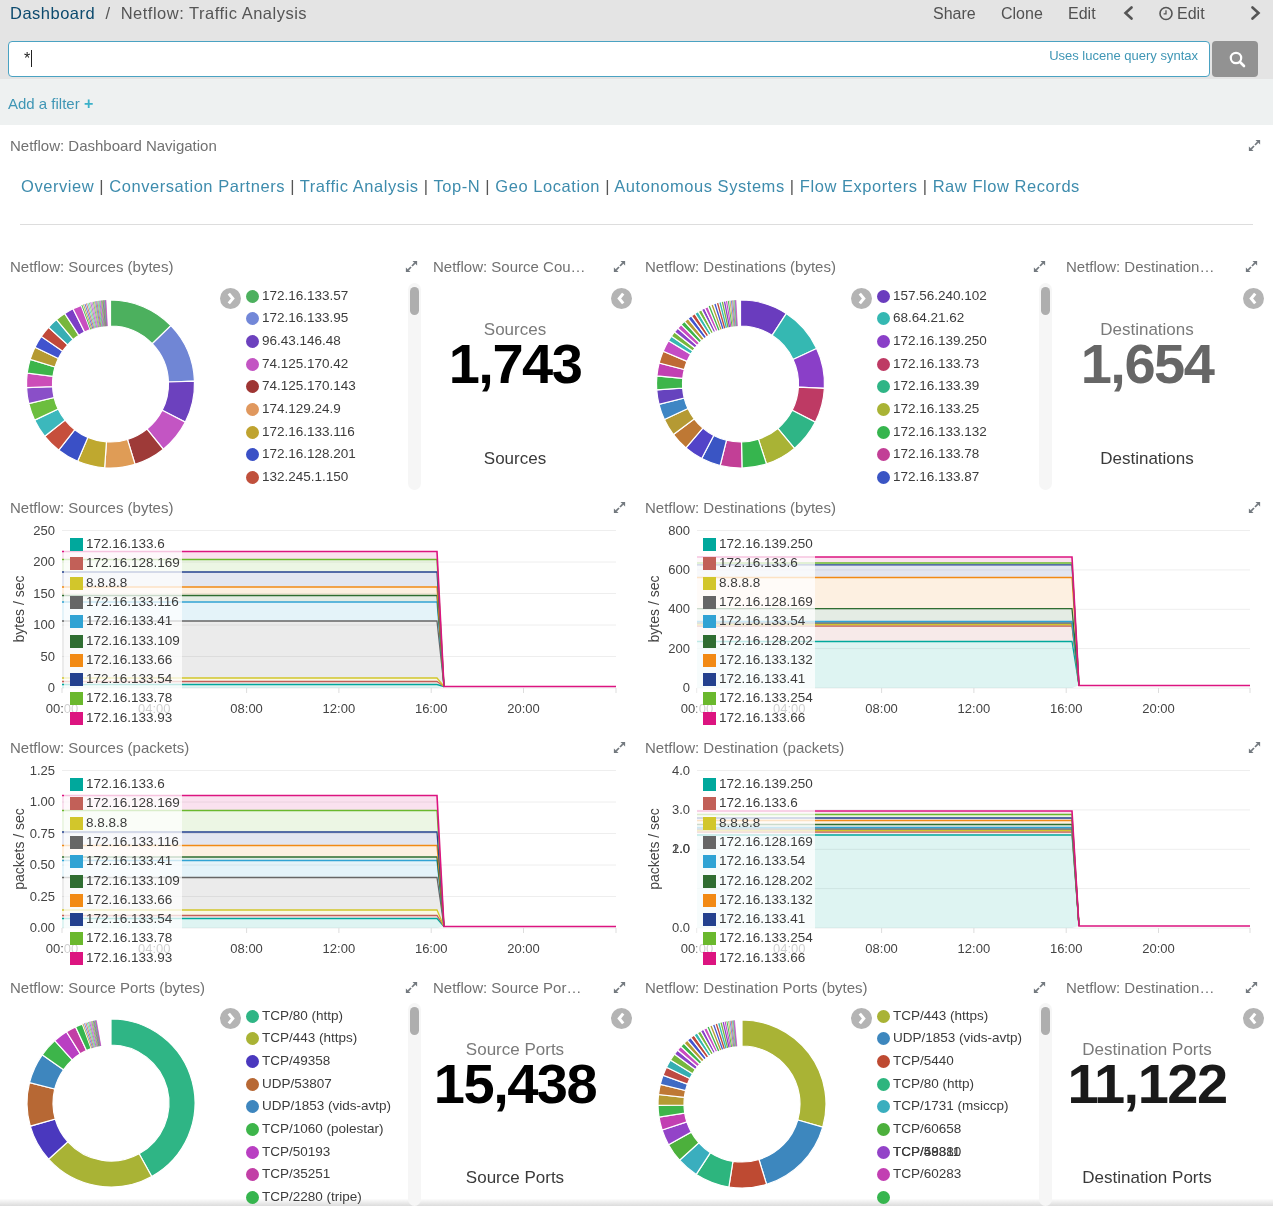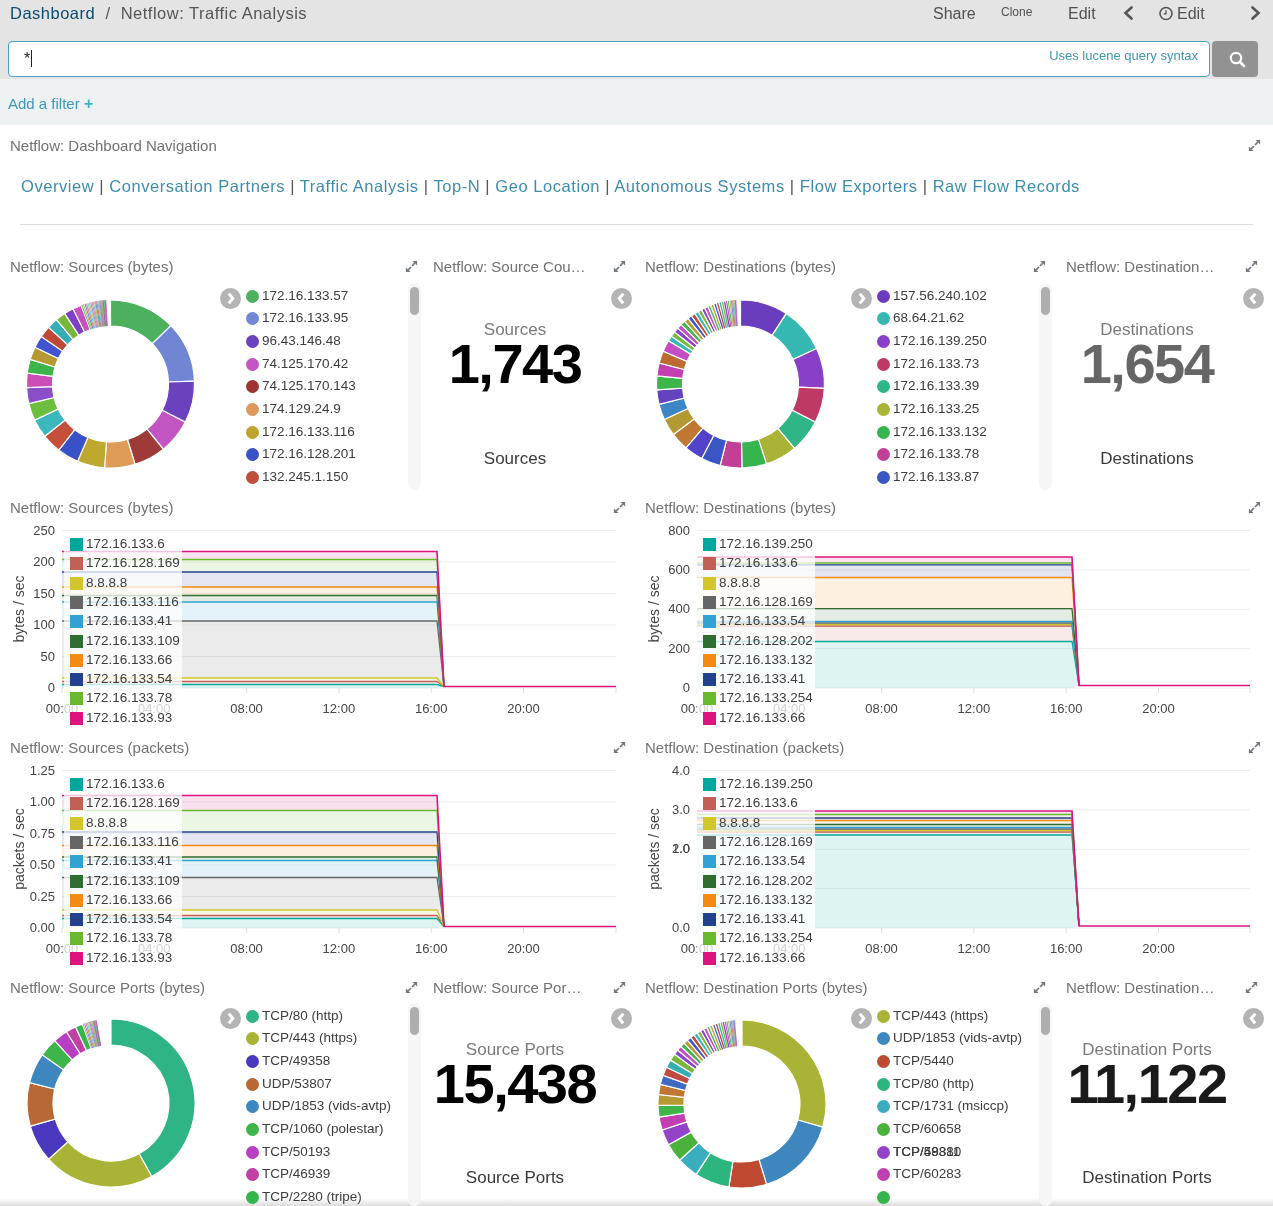--- a/index.html
+++ b/index.html
@@ -1,16 +1,16 @@
 <!DOCTYPE html>
 <html><head><meta charset="utf-8"><style>*{margin:0;padding:0;box-sizing:border-box}body{width:1273px;height:1206px;font-family:"Liberation Sans",sans-serif;background:#fff;overflow:hidden;position:relative}.abs{position:absolute}.pt{position:absolute;font-size:15px;color:#717171;white-space:nowrap}.lt{position:absolute;font-size:13.5px;color:#3c3c3c;white-space:nowrap}.ll{position:absolute;font-size:13.5px;color:#3c3c3c;white-space:nowrap}.yl{position:absolute;font-size:13px;color:#434343;text-align:right;width:40px}.xl{position:absolute;font-size:13px;color:#434343;text-align:center;width:60px}</style></head><body>
 <div class="abs" style="left:0;top:0;width:1273px;height:79px;background:#e4e4e4"></div>
 <div class="abs" style="left:10px;top:4px;font-size:16.5px;letter-spacing:0.5px"><span style="color:#0c4a6e">Dashboard</span><span style="color:#555"> &nbsp;/&nbsp; Netflow: Traffic Analysis</span></div>
 <div class="abs" style="top:5px;left:933px;font-size:16px;color:#515151">Share</div>
-<div class="abs" style="top:5px;left:1001px;font-size:12px;color:#515151">Clone</div>
+<div class="abs" style="top:5px;left:1001px;font-size:16px;color:#515151">Clone</div>
 <div class="abs" style="top:5px;left:1068px;font-size:16px;color:#515151">Edit</div>
 <svg class="abs" style="left:1122px;top:6px" width="12" height="14">
     <path d="M9.5,1.5 L3.5,7 L9.5,12.5" fill="none" stroke="#555" stroke-width="2.6" stroke-linecap="round"></path>
   </svg>
 <svg class="abs" style="left:1159px;top:6px" width="15" height="15">
     <circle cx="7" cy="7.5" r="6" fill="none" stroke="#555" stroke-width="1.6"></circle>
     <path d="M7,4.2V7.8H4.6" fill="none" stroke="#555" stroke-width="1.3"></path>
   </svg>
 <div class="abs" style="top:5px;left:1177px;font-size:16px;color:#515151">Edit</div>
 <svg class="abs" style="left:1250px;top:6px" width="12" height="14">
@@ -636,21 +636,21 @@
 <div class="lt" style="left:262px;top:1052.9px">TCP/49358</div>
 <div style="position:absolute;left:246px;top:1077.6px;width:13px;height:13px;border-radius:50%;background:#b76834"></div>
 <div class="lt" style="left:262px;top:1075.6px">UDP/53807</div>
 <div style="position:absolute;left:246px;top:1100.3px;width:13px;height:13px;border-radius:50%;background:#3e86be"></div>
 <div class="lt" style="left:262px;top:1098.3px">UDP/1853 (vids-avtp)</div>
 <div style="position:absolute;left:246px;top:1123.0px;width:13px;height:13px;border-radius:50%;background:#3db54a"></div>
 <div class="lt" style="left:262px;top:1121.0px">TCP/1060 (polestar)</div>
 <div style="position:absolute;left:246px;top:1145.7px;width:13px;height:13px;border-radius:50%;background:#b93fc2"></div>
 <div class="lt" style="left:262px;top:1143.7px">TCP/50193</div>
 <div style="position:absolute;left:246px;top:1168.4px;width:13px;height:13px;border-radius:50%;background:#c23fa6"></div>
-<div class="lt" style="left:262px;top:1166.4px">TCP/46939</div>
+<div class="lt" style="left:262px;top:1166.4px">TCP/35251</div>
 <div style="position:absolute;left:246px;top:1191.1px;width:13px;height:13px;border-radius:50%;background:#36b54e"></div>
 <div class="lt" style="left:262px;top:1189.1px">TCP/2280 (tripe)</div>
 <div style="position:absolute;left:408px;top:1003px;width:13px;height:203px;background:#f6f6f6;border-radius:7px"></div>
 <div style="position:absolute;left:410px;top:1007px;width:9px;height:28px;background:#aeaeae;border-radius:5px"></div>
 <svg style="position:absolute;left:610.5px;top:1007.5px" width="21" height="21">
     <circle cx="10.5" cy="10.5" r="10.5" fill="#b4b4b4"></circle>
     <path d="M12.2,5.6 L8.2,10.5 L12.2,15.4" fill="none" stroke="#fff" stroke-width="3" stroke-linecap="butt" stroke-linejoin="miter"></path>
   </svg>
 <div class="abs" style="left:430px;top:1040px;width:170px;font-size:17px;color:#7a7a7a;text-align:center">Source Ports</div>
 <div class="abs" style="left:415px;top:1051px;width:200px;font-size:56px;font-weight:bold;color:#000;text-align:center;letter-spacing:-1.5px">15,438</div>

